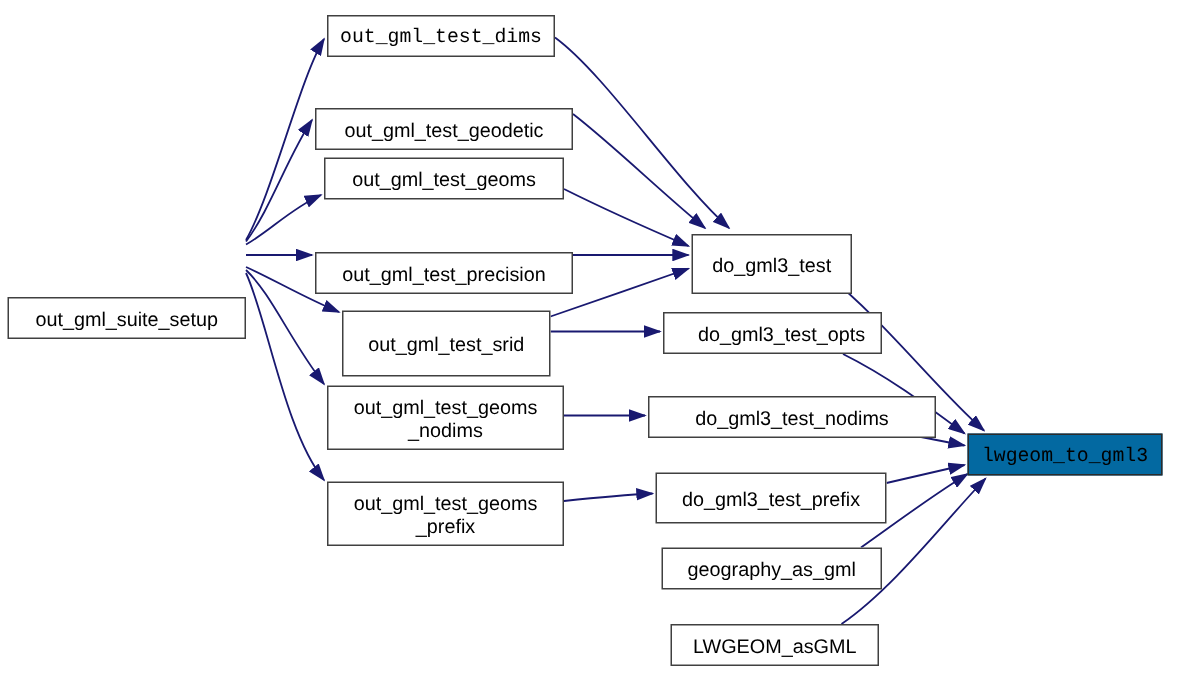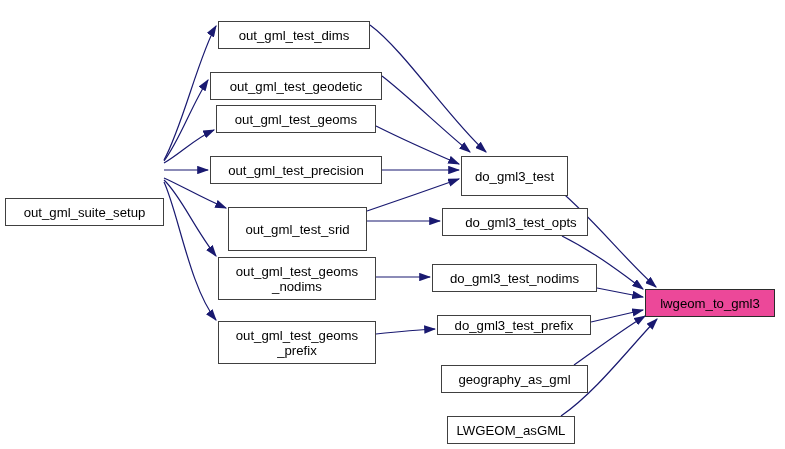--- a/index.html
+++ b/index.html
@@ -32,22 +32,23 @@
     font-size: 13.2px;
     line-height: 15px;
     text-align: center;
     display: flex;
     align-items: center;
     justify-content: center;
     white-space: pre-line;
     z-index: 2;
   }
   .gnode.highlight {
-    background: #ec4899;
+    background: #0369a1;
     border-color: #2b2b2b;
+    font-family: Liberation Mono, monospace;
   }
   .gnode-label {
     display: block;
     width: 100%;
     white-space: pre-line;
   }
 </style>
 </head>
 <body>
 
@@ -76,31 +77,31 @@
         <path d="M376,334 C395,332 415,330 435,329" fill="none" stroke="#191970" stroke-width="1.2" marker-end="url(#arrowhead)"></path>
         <path d="M552,184 C588,212 626,261 656,287" fill="none" stroke="#191970" stroke-width="1.2" marker-end="url(#arrowhead)"></path>
         <path d="M562,236 C594,252 620,272 643,289" fill="none" stroke="#191970" stroke-width="1.2" marker-end="url(#arrowhead)"></path>
         <path d="M597,288 C613,291 628,294 643,297" fill="none" stroke="#191970" stroke-width="1.2" marker-end="url(#arrowhead)"></path>
         <path d="M591,322 C609,318 626,314 643,310" fill="none" stroke="#191970" stroke-width="1.2" marker-end="url(#arrowhead)"></path>
         <path d="M574,365 C598,348 622,330 645,316" fill="none" stroke="#191970" stroke-width="1.2" marker-end="url(#arrowhead)"></path>
         <path d="M561,416 C596,392 630,347 657,319" fill="none" stroke="#191970" stroke-width="1.2" marker-end="url(#arrowhead)"></path>
       </g>
   </svg>
   <div id="node-group">
-      <div class="gnode" style="left: 218px; top: 21px; width: 152px; height: 28px;"><span class="gnode-label">out_gml_test_dims</span></div>
+      <div class="gnode" style="left: 218px; top: 10px; width: 152px; height: 28px; font-family: Liberation Mono, monospace;"><span class="gnode-label">out_gml_test_dims</span></div>
       <div class="gnode" style="left: 210px; top: 72px; width: 172px; height: 28px;"><span class="gnode-label">out_gml_test_geodetic</span></div>
       <div class="gnode" style="left: 216px; top: 105px; width: 160px; height: 28px;"><span class="gnode-label">out_gml_test_geoms</span></div>
       <div class="gnode" style="left: 5px; top: 156px; width: 159px; height: 28px; margin-top: 42px;"><span class="gnode-label">out_gml_suite_setup</span></div>
-      <div class="gnode" style="left: 210px; top: 156px; width: 172px; height: 28px;"><span class="gnode-label">out_gml_test_precision</span></div>
+      <div class="gnode" style="left: 210px; top: 168px; width: 172px; height: 28px;"><span class="gnode-label">out_gml_test_precision</span></div>
       <div class="gnode" style="left: 228px; top: 207px; width: 139px; height: 44px;"><span class="gnode-label">out_gml_test_srid</span></div>
       <div class="gnode" style="left: 218px; top: 257px; width: 158px; height: 43px;"><span class="gnode-label">out_gml_test_geoms
 _nodims</span></div>
       <div class="gnode" style="left: 218px; top: 321px; width: 158px; height: 43px;"><span class="gnode-label">out_gml_test_geoms
 _prefix</span></div>
       <div class="gnode" style="left: 461px; top: 156px; width: 107px; height: 40px;"><span class="gnode-label">do_gml3_test</span></div>
       <div class="gnode" style="left: 442px; top: 208px; width: 146px; height: 28px; padding-left: 12px;"><span class="gnode-label">do_gml3_test_opts</span></div>
-      <div class="gnode" style="left: 432px; top: 264px; width: 165px; height: 28px;"><span class="gnode-label">do_gml3_test_nodims</span></div>
-      <div class="gnode" style="left: 437px; top: 315px; width: 154px; height: 20px;"><span class="gnode-label">do_gml3_test_prefix</span></div>
+      <div class="gnode" style="left: 432px; top: 264px; width: 192px; height: 28px;"><span class="gnode-label">do_gml3_test_nodims</span></div>
+      <div class="gnode" style="left: 437px; top: 315px; width: 154px; height: 34px;"><span class="gnode-label">do_gml3_test_prefix</span></div>
       <div class="gnode" style="left: 441px; top: 365px; width: 147px; height: 28px; text-align: center;"><span class="gnode-label">geography_as_gml</span></div>
-      <div class="gnode" style="left: 447px; top: 416px; width: 128px; height: 28px;"><span class="gnode-label">LWGEOM_asGML</span></div>
+      <div class="gnode" style="left: 447px; top: 416px; width: 139px; height: 28px;"><span class="gnode-label">LWGEOM_asGML</span></div>
       <div class="gnode highlight" style="left: 645px; top: 289px; width: 130px; height: 28px;"><span class="gnode-label">lwgeom_to_gml3</span></div>
     </div>
 </div>
 
 </body></html>

